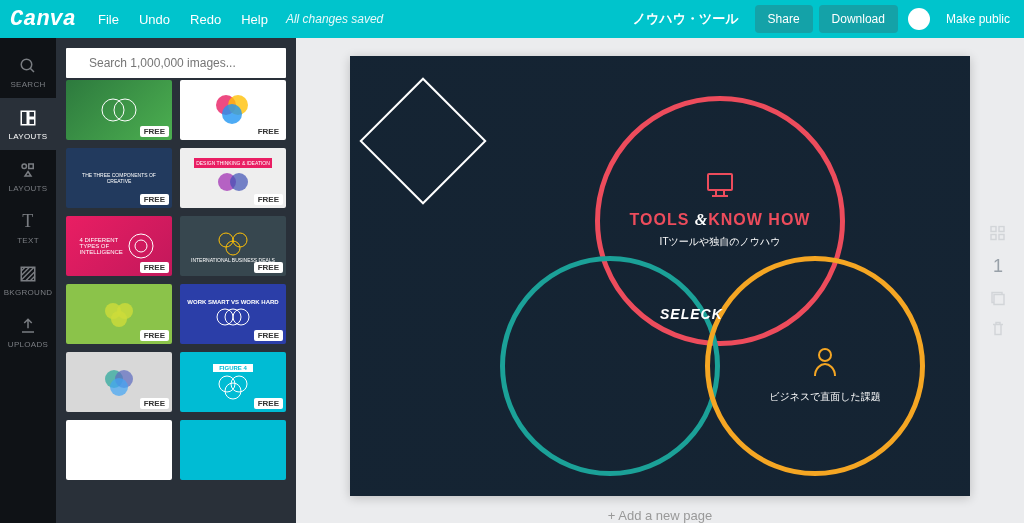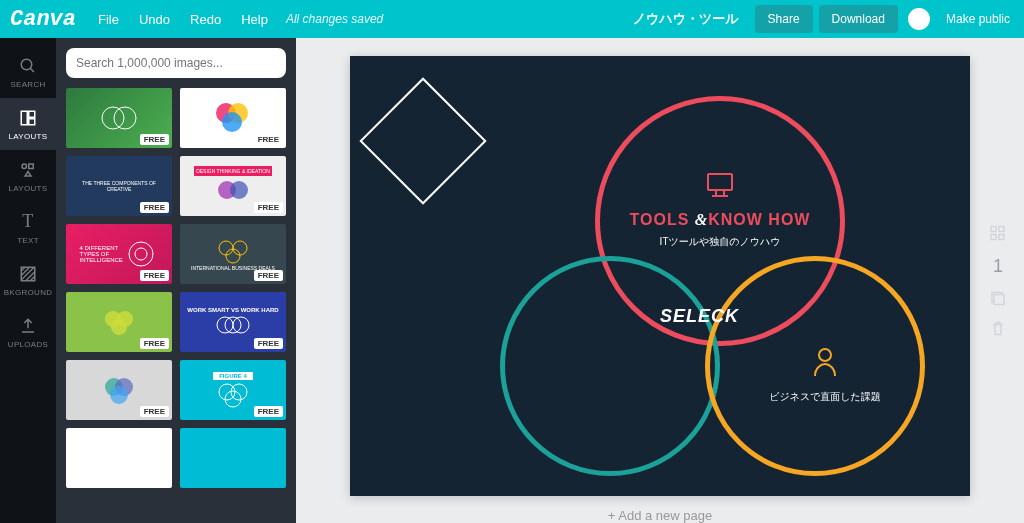--- a/index.html
+++ b/index.html
@@ -11,39 +11,39 @@
 .spacer{flex:1}
 .docname{font-size:13px;margin-right:10px;font-weight:700}
 .btn{background:#14a2a8;padding:7px 13px;border-radius:4px;margin-left:6px;font-size:12px;cursor:pointer}
 .avatar{width:22px;height:22px;border-radius:50%;background:#fff;margin:0 6px 0 10px}
 .body{display:flex;height:485px}
 .sidebar{width:56px;background:#0f1216;display:flex;flex-direction:column;align-items:center;padding-top:8px}
 .sb-item{width:56px;height:52px;display:flex;flex-direction:column;align-items:center;justify-content:center;color:#7a7d82;cursor:pointer;font-size:8px;letter-spacing:.3px}
 .sb-item.active{background:#293039;color:#fff}
 .sb-icon{width:20px;height:20px;margin-bottom:4px;display:flex;align-items:center;justify-content:center}
 .panel{width:240px;background:#293039;padding:10px;overflow-y:auto}
-.search-box{width:100%;height:30px;border:none;border-radius:8px;padding:0 10px;font-size:12px;color:#999;background:#fff}
-.grid{display:grid;grid-template-columns:1fr 1fr;gap:8px;margin-top:10px}
+.search-box{width:100%;height:30px;border:none;border-radius:1px;padding:0 23px;font-size:12px;color:#999;background:#fff}
+.grid{display:grid;grid-template-columns:1fr 1fr;gap:8px;margin-top:2px}
 .thumb{position:relative;height:60px;border-radius:2px;overflow:hidden;cursor:pointer;display:flex;align-items:center;justify-content:center;font-size:7px;color:#fff;text-align:center;padding:4px}
 .badge{position:absolute;bottom:3px;right:3px;background:#fff;color:#333;font-size:8px;padding:1px 4px;border-radius:2px;font-weight:600}
 .canvas-area{flex:1;position:relative;background:#ebecee;display:flex;flex-direction:column;align-items:center;padding-top:18px}
 .canvas{width:620px;height:440px;background:#1a2a3a;position:relative;box-shadow:0 2px 10px rgba(0,0,0,.2);background-image:linear-gradient(rgba(20,35,50,.88),rgba(20,35,50,.88))}
 .diamond{position:absolute;left:28px;top:40px;width:90px;height:90px;border:2px solid #fff;transform:rotate(45deg)}
 .diamond-text{position:absolute;left:28px;top:40px;width:90px;height:90px;display:flex;flex-direction:column;align-items:center;justify-content:center;color:#fff;font-size:10px;text-align:center;line-height:1.4}
 .circle{position:absolute;border-radius:50%;border:5px solid}
 .c1{width:250px;height:250px;border-color:#ed4c5c;left:245px;top:40px}
 .c2{width:220px;height:220px;border-color:#1ba198;left:150px;top:200px}
 .c3{width:220px;height:220px;border-color:#f5a623;left:355px;top:200px}
 .cl{position:absolute;text-align:center;color:#fff}
 .cl1{left:245px;top:115px;width:250px}
 .cl2{left:150px;top:290px;width:200px}
 .cl3{left:375px;top:290px;width:200px}
 .cl-title{font-size:16px;font-weight:800;letter-spacing:1px}
 .cl-sub{font-size:10px;margin-top:6px}
-.center-label{position:absolute;left:310px;top:250px;color:#fff;font-size:18px;font-weight:800;font-style:italic;letter-spacing:1px}
+.center-label{position:absolute;left:310px;top:250px;color:#fff;font-size:14px;font-weight:800;font-style:italic;letter-spacing:1px}
 .amp{font-family:Georgia,serif;font-style:italic}
 .cl-icon{margin-bottom:6px}
 .addpage{margin-top:12px;color:#999;font-size:13px}
 .side-ctrl{position:absolute;right:18px;top:50%;transform:translateY(-50%);display:flex;flex-direction:column;align-items:center;gap:14px;color:#c3c6cb}
 .side-ctrl svg{opacity:.6}
 .pagenum{font-size:18px;color:#98a0a8}
 
 .t1{background:linear-gradient(135deg,#2d7a3e,#4caf50)}
 .t2{background:#fff}
 .t3{background:#223a5e}

